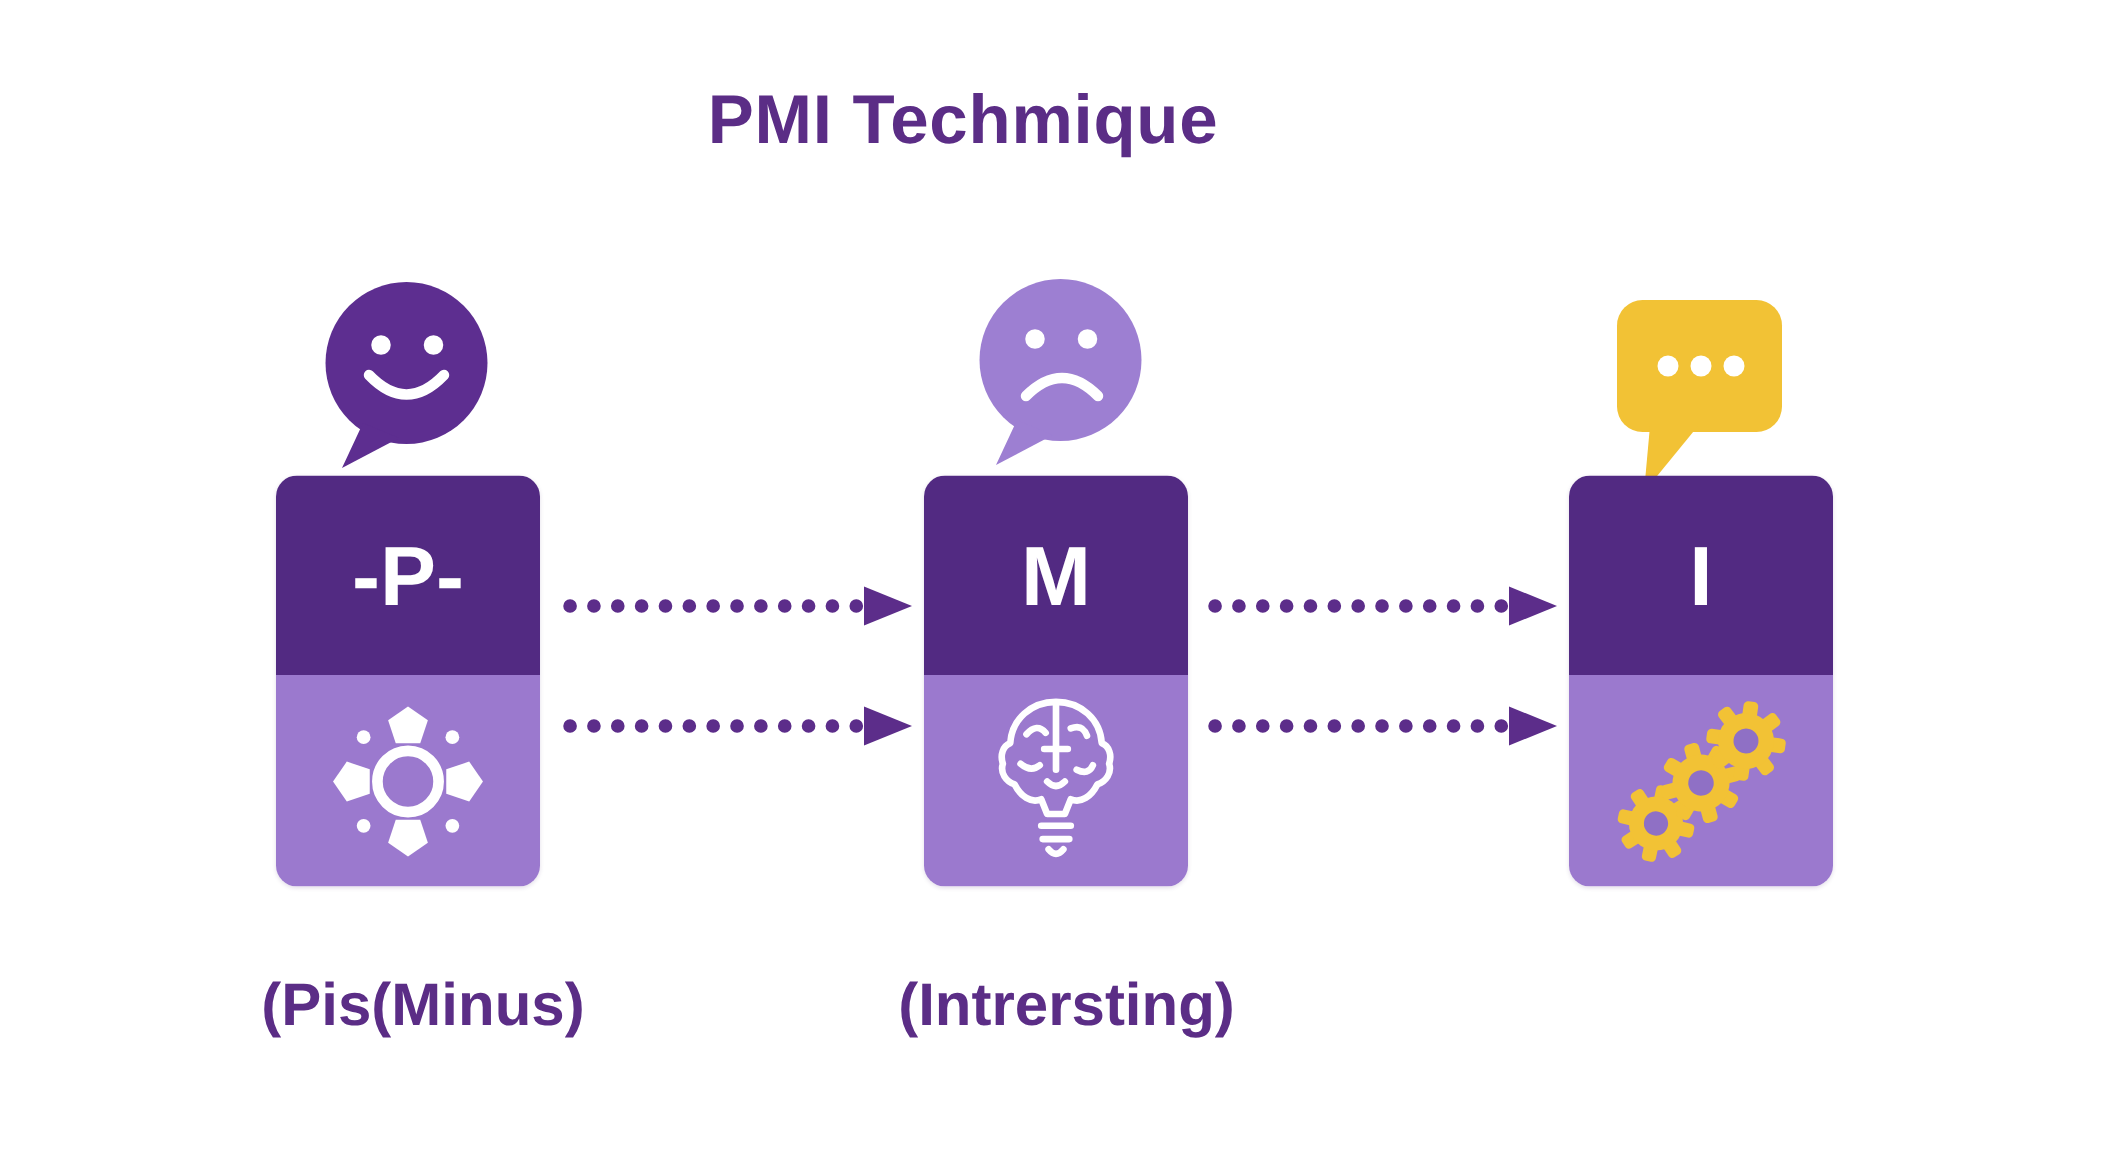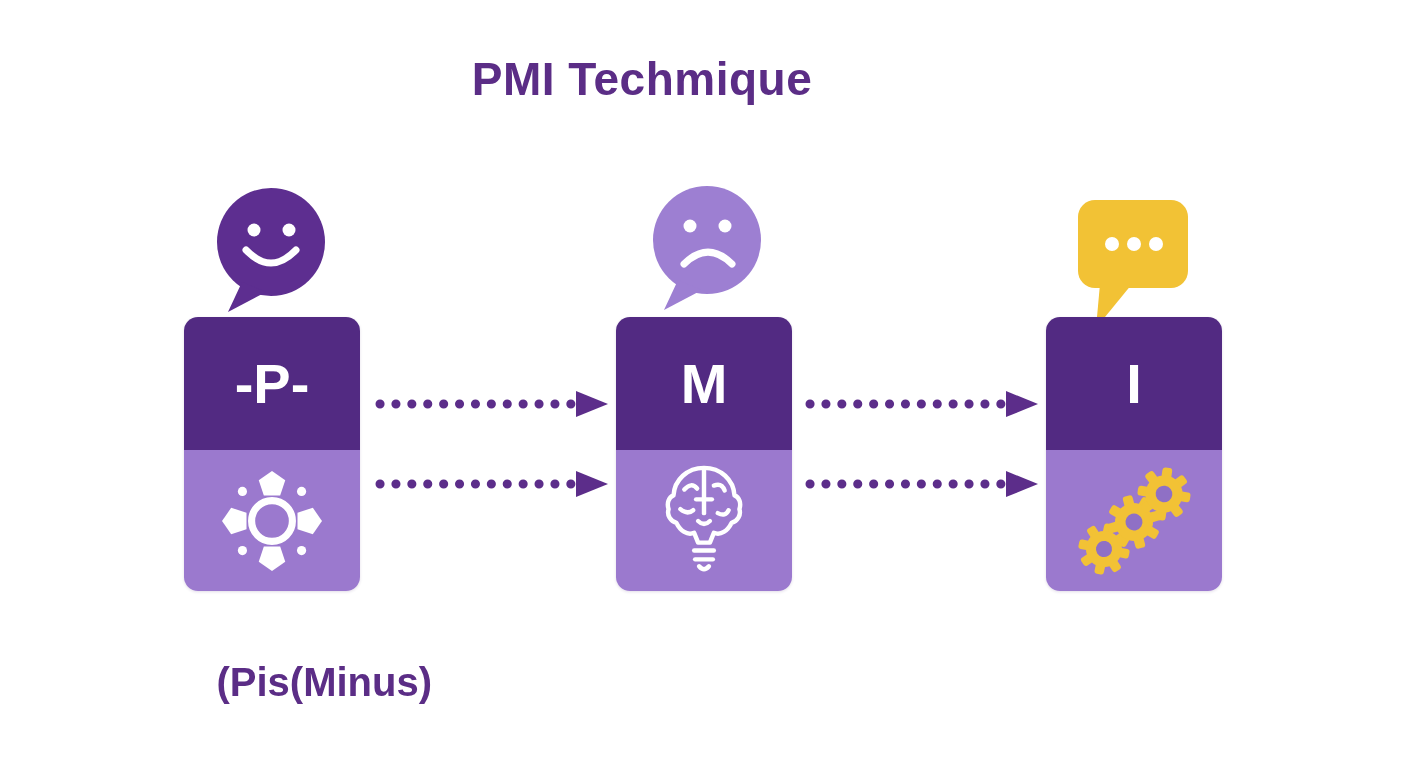--- a/index.html
+++ b/index.html
@@ -27,22 +27,22 @@
   }
   .letter{color:#fff;font-size:56px;font-weight:800;line-height:1;}
   .card-bottom{
     height:141px;background:var(--light_purple,#9b79ce);
     display:flex;align-items:center;justify-content:center;position:relative;
   }
   .arrow{position:absolute;width:238px;height:32px;}
   .arrow-a1{left:372px;top:388px;} .arrow-b1{left:802px;top:388px;}
   .arrow-a2{left:372px;top:468px;} .arrow-b2{left:802px;top:468px;}
   .label{
-    position:absolute;top:648px;width:300px;text-align:right;
-    font-size:40px;font-weight:800;color:var(--title,#5b2d86);margin-top:12px;
+    position:absolute;top:648px;width:300px;text-align:center;
+    font-size:40px;font-weight:800;color:var(--title,#5b2d86);
   }
   .label-left{left:132px;} .label-mid{left:561px;} .label-right{left:978px;}
 </style>
 </head>
 <body>
 
 <div class="canvas">
 
   <h1 class="title">PMI Techmique</h1>
 
@@ -154,14 +154,15 @@
   <svg class="arrow arrow-a2" viewBox="0 0 238 32">
     <line x1="8" y1="16" x2="202" y2="16" stroke="var(--arrow)" stroke-width="9" stroke-linecap="round" stroke-dasharray="0.1 15.8"></line>
     <polygon points="204,3 236,16 204,29" fill="var(--arrow)"></polygon>
   </svg>
   <svg class="arrow arrow-b2" viewBox="0 0 238 32">
     <line x1="8" y1="16" x2="202" y2="16" stroke="var(--arrow)" stroke-width="9" stroke-linecap="round" stroke-dasharray="0.1 15.8"></line>
     <polygon points="204,3 236,16 204,29" fill="var(--arrow)"></polygon>
   </svg>
 
   <div class="label label-left">(Pis(Minus)</div>
+  <div class="label label-mid">(Intrersting)</div>
 
 </div>
 
 </body></html>

